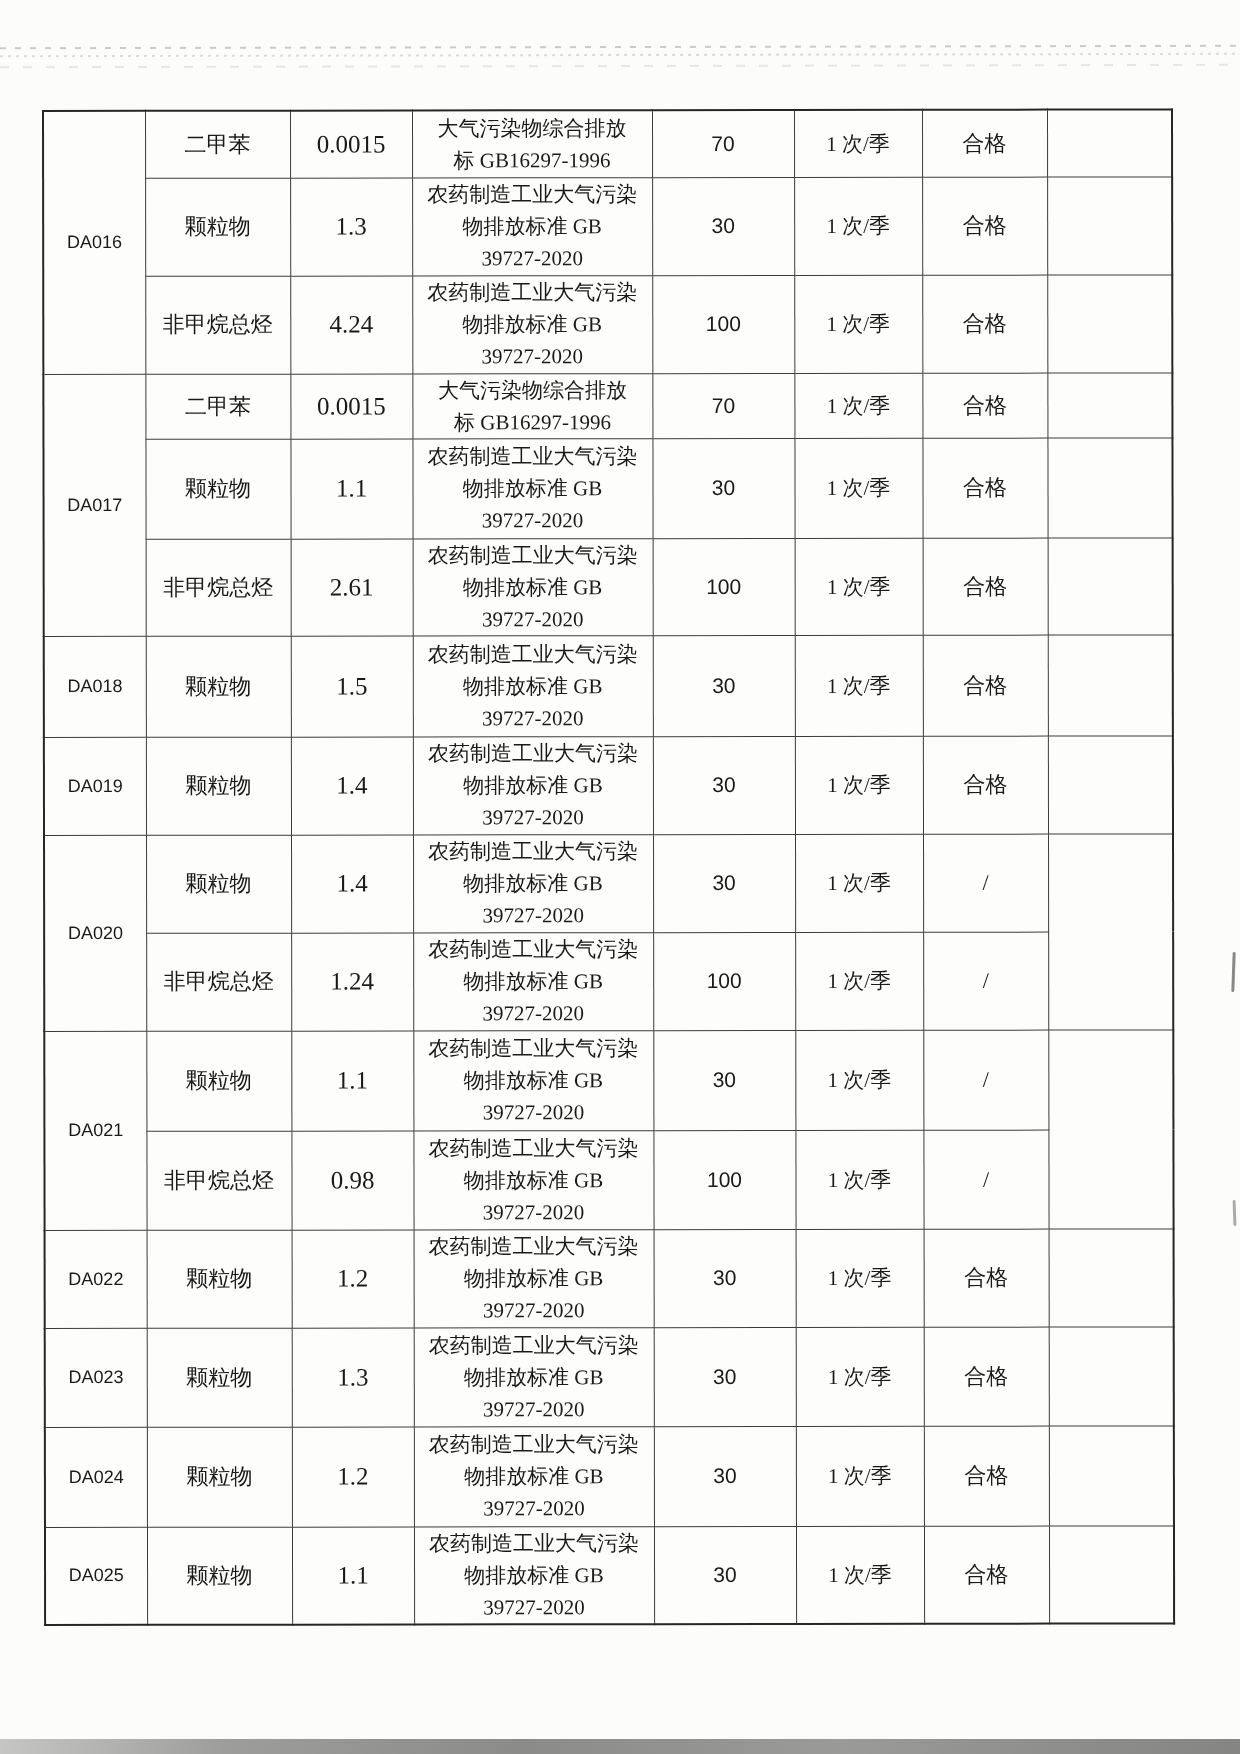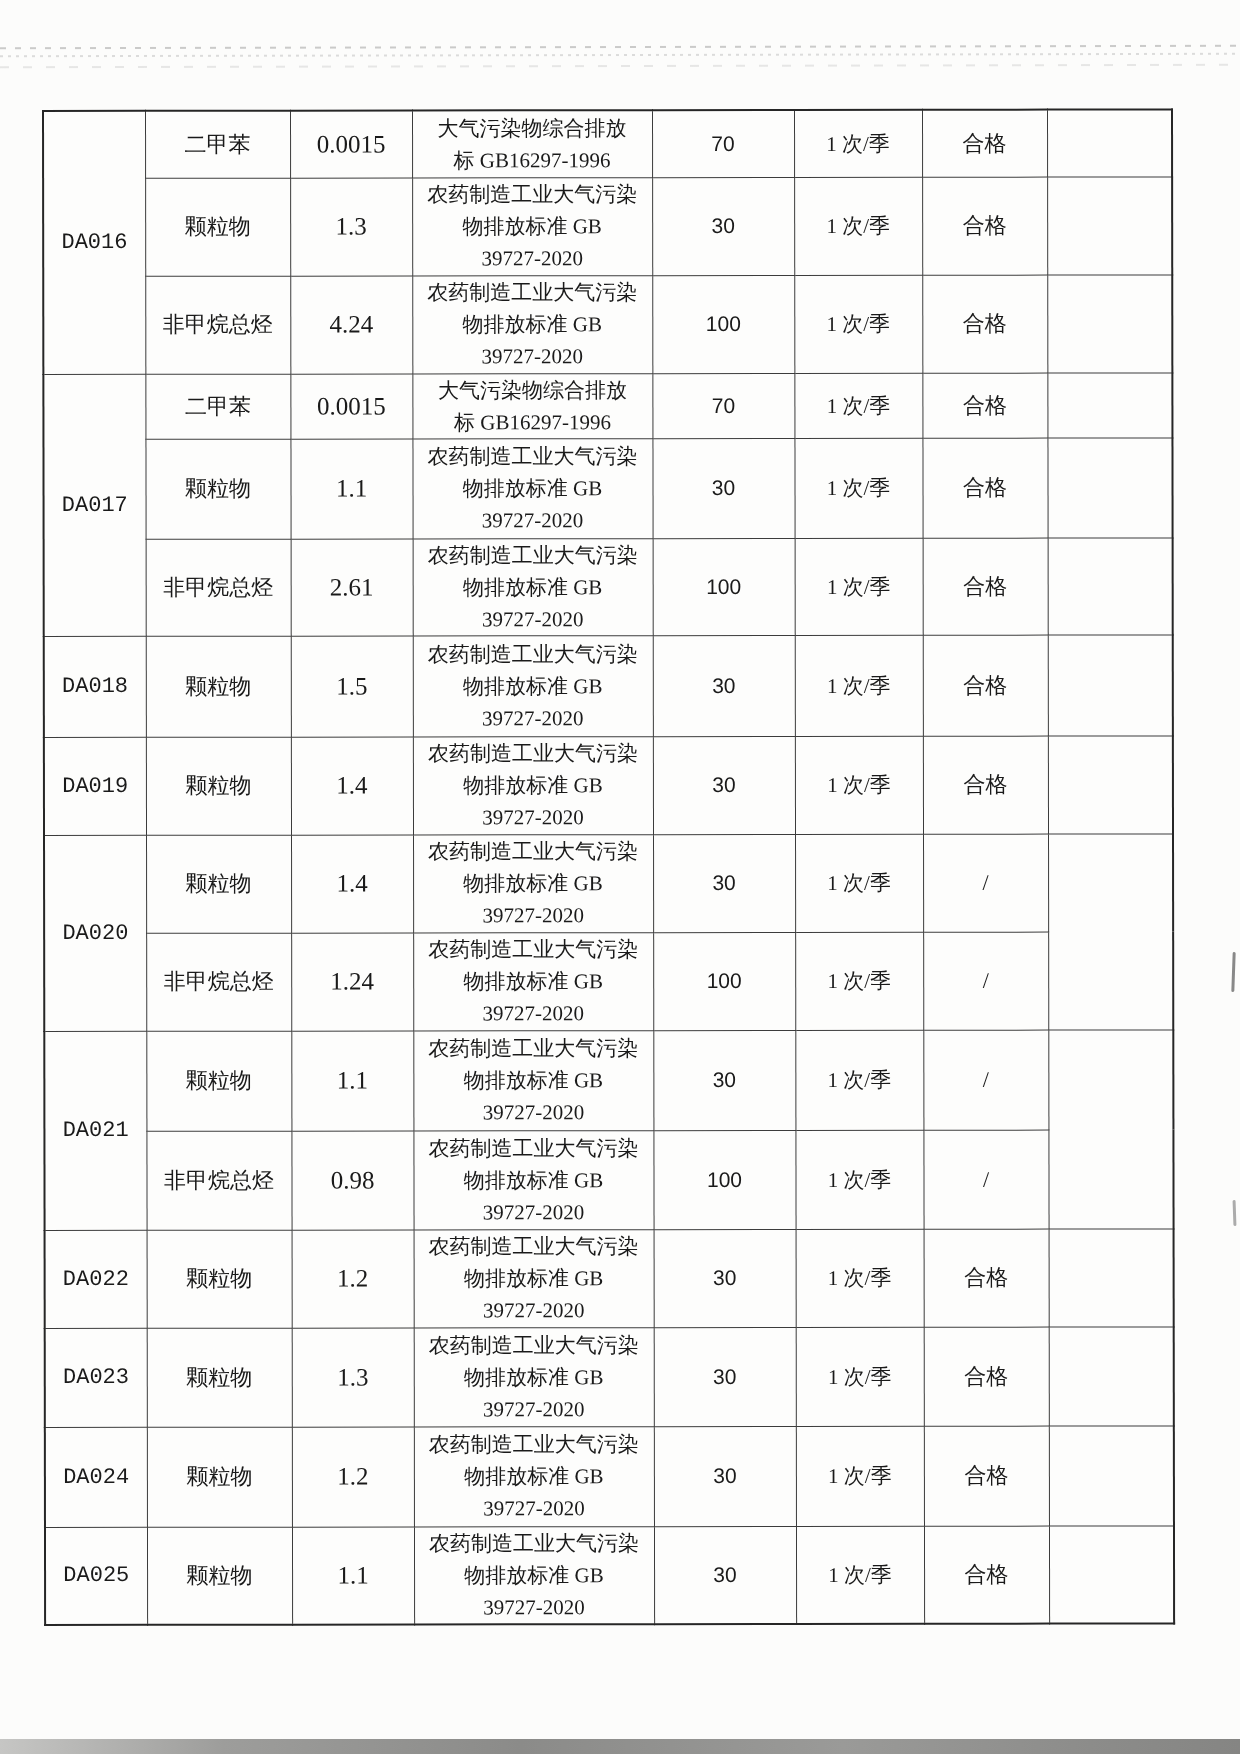--- a/index.html
+++ b/index.html
@@ -44,21 +44,21 @@
   }
   col.c-station{width:102px;}
   col.c-pollutant{width:145px;}
   col.c-value{width:122px;}
   col.c-standard{width:240px;}
   col.c-limit{width:142px;}
   col.c-freq{width:128px;}
   col.c-result{width:125px;}
   col.c-remark{width:125px;}
 
-  td.station{font-size:22px;font-family:Liberation Mono, monospace;}
+  td.station{font-size:18px;font-family:Liberation Sans, sans-serif;}
   td.pollutant{font-size:22px;font-family:"Liberation Serif","DejaVu Serif",serif;}
   td.value{font-size:25px;font-family:Liberation Serif, serif;}
   td.standard{font-size:21px;font-family:"Liberation Serif","DejaVu Serif",serif;}
   td.standard .line{line-height:32px;white-space:nowrap;}
   td.limit{font-size:21px;font-family:Liberation Sans, sans-serif;}
   td.freq{font-size:21px;font-family:"Liberation Serif","DejaVu Serif",serif;}
   td.result{font-size:22px;font-family:Liberation Serif, serif;}
 </style>
 </head>
 <body>

